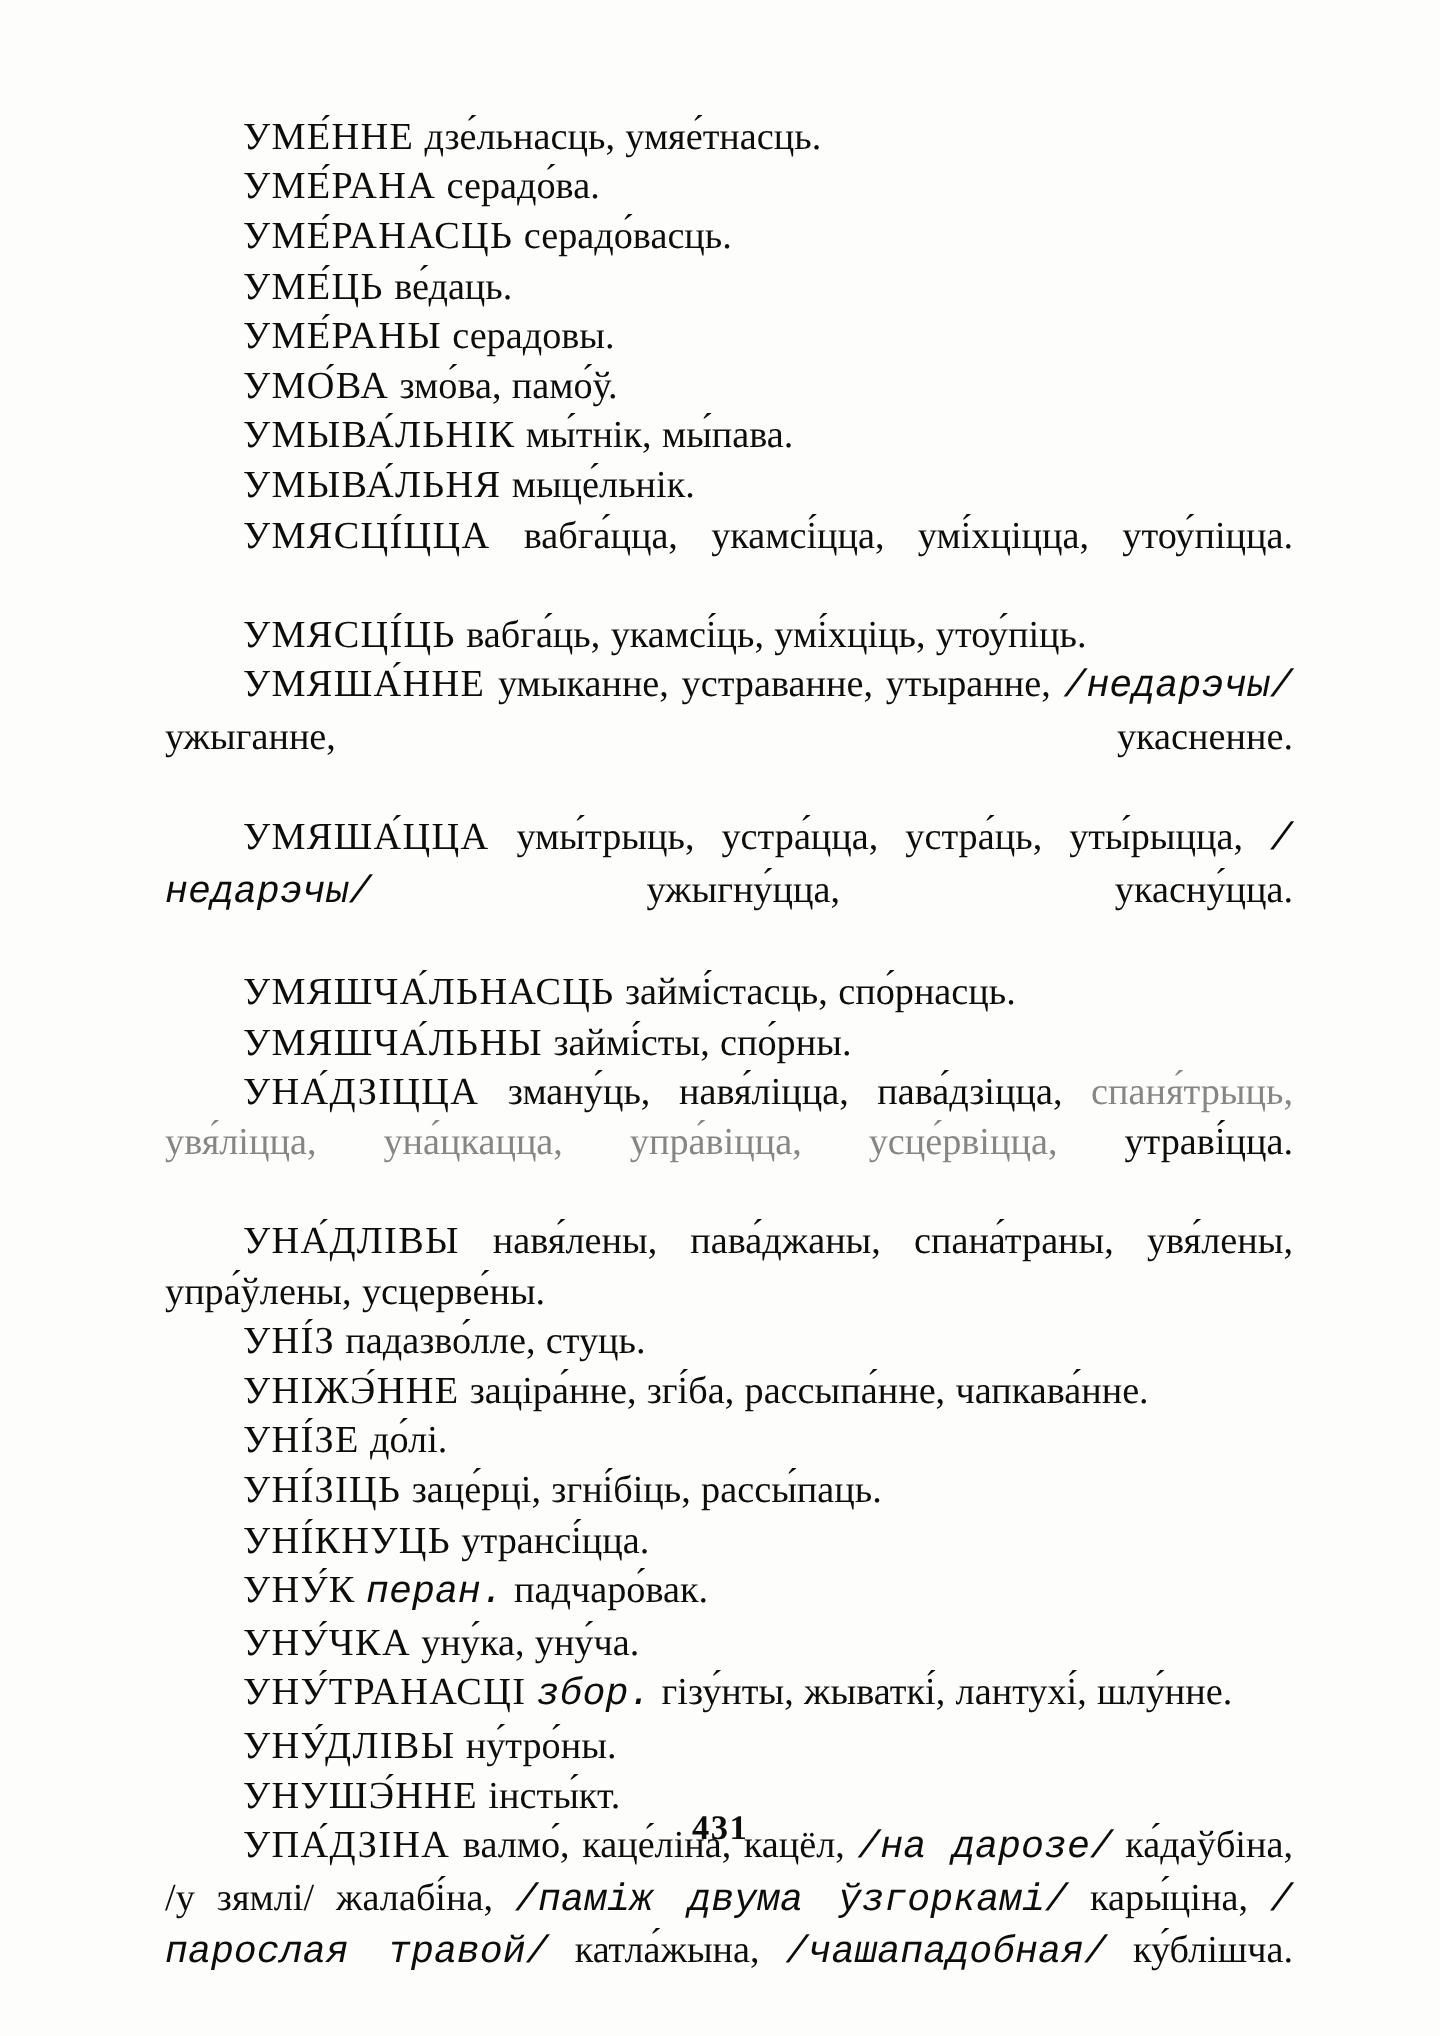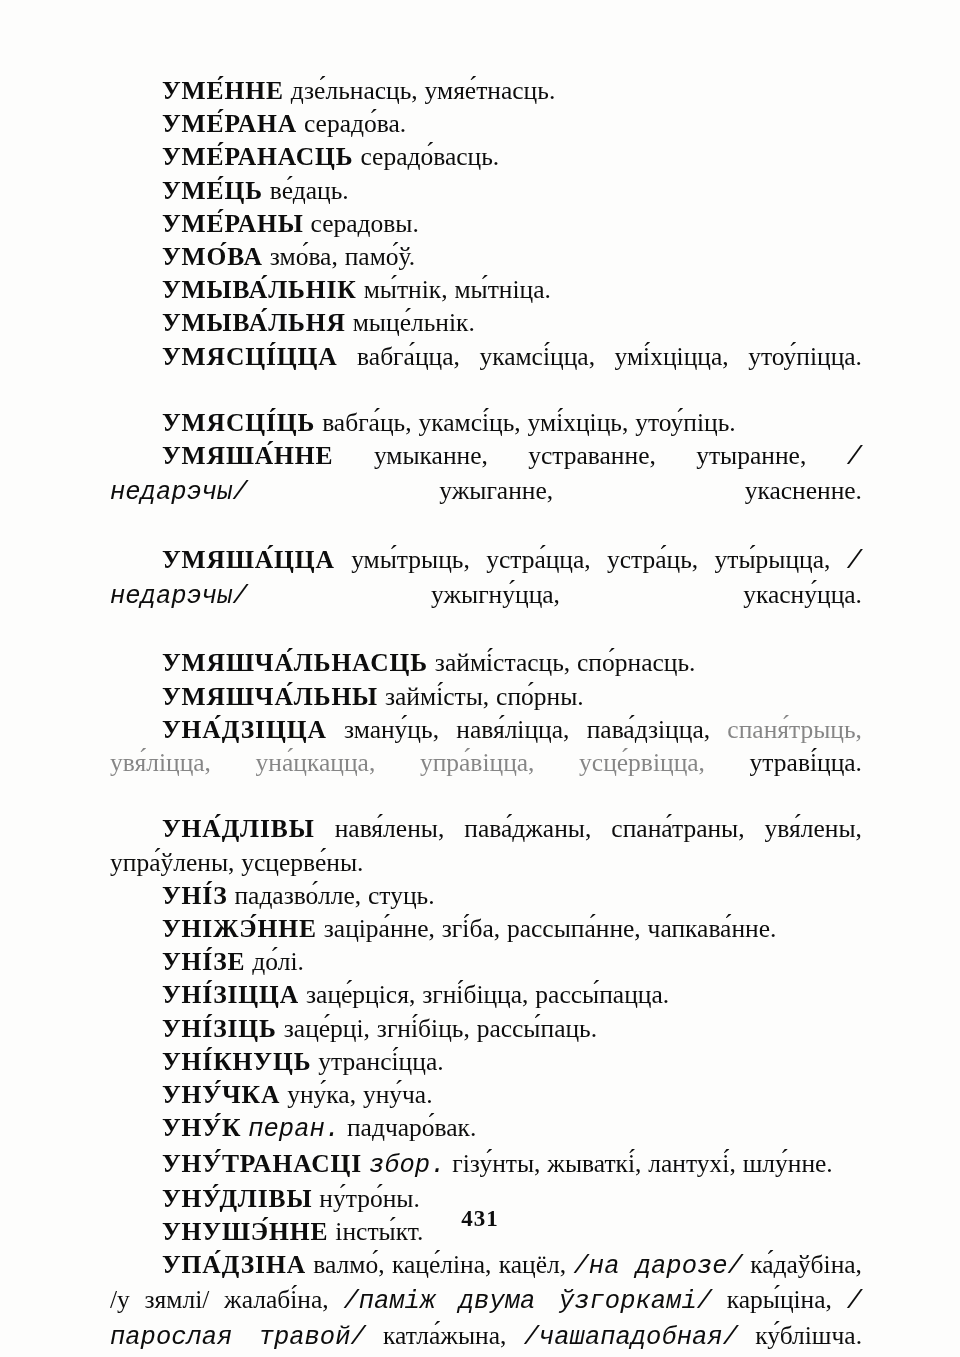--- a/index.html
+++ b/index.html
@@ -33,21 +33,21 @@
   }
   
   .entry::after {
     content: "";
     display: inline-block;
     width: 100%;
   }
   .entry.nostretch::after { display: none; }
 
   .hw {
-    font-weight: bold;
+    font-weight: normal;
     letter-spacing: 0.9px;
   }
   .syn {
     font-weight: normal;
   }
   .lbl {
     font-style: italic;
     font-family: Liberation Mono, monospace;
   }
   
@@ -79,21 +79,21 @@
     <p class="entry nostretch"><span class="hw">УМЕ́РАНА</span><span class="syn"> серадо́ва.</span></p>
 
     <p class="entry nostretch"><span class="hw">УМЕ́РАНАСЦЬ</span><span class="syn"> серадо́васць.</span></p>
 
     <p class="entry nostretch"><span class="hw">УМЕ́ЦЬ</span><span class="syn"> ве́даць.</span></p>
 
     <p class="entry nostretch"><span class="hw">УМЕ́РАНЫ</span><span class="syn"> серадовы.</span></p>
 
     <p class="entry nostretch"><span class="hw">УМО́ВА</span><span class="syn"> змо́ва, памо́ў.</span></p>
 
-    <p class="entry nostretch"><span class="hw">УМЫВА́ЛЬНІК</span><span class="syn"> мы́тнік, мы́тніца.</span></p>
+    <p class="entry nostretch"><span class="hw">УМЫВА́ЛЬНІК</span><span class="syn"> мы́тнік, мы́пава.</span></p>
 
     <p class="entry nostretch"><span class="hw">УМЫВА́ЛЬНЯ</span><span class="syn"> мыце́льнік.</span></p>
 
     <p class="entry"><span class="hw">УМЯСЦІ́ЦЦА</span><span class="syn"> вабга́цца, укамсі́цца, умі́хціцца, утоу́піцца.</span></p>
 
     <p class="entry nostretch"><span class="hw">УМЯСЦІ́ЦЬ</span><span class="syn"> вабга́ць, укамсі́ць, умі́хціць, утоу́піць.</span></p>
 
     <p class="entry"><span class="hw">УМЯША́ННЕ</span><span class="syn"> умыканне, устраванне, утыранне, </span><span class="lbl">/недарэчы/</span><span class="syn"> ужыганне, укасненне.</span></p>
 
     <p class="entry"><span class="hw">УМЯША́ЦЦА</span><span class="syn"> умы́трыць, устра́цца, устра́ць, уты́рыцца, </span><span class="lbl">/недарэчы/</span><span class="syn"> ужыгну́цца, укасну́цца.</span></p>
@@ -105,29 +105,28 @@
     <p class="entry"><span class="hw">УНА́ДЗІЦЦА</span><span class="syn"> зману́ць, навя́ліцца, пава́дзіцца, </span><span class="syn faded">спаня́трыць, увя́ліцца, уна́цкацца, упра́віцца, усце́рвіцца,</span><span class="syn"> утраві́цца.</span></p>
 
     <p class="entry nostretch"><span class="hw">УНА́ДЛІВЫ</span><span class="syn"> навя́лены, пава́джаны, спана́траны, увя́лены, упра́ўлены, усцерве́ны.</span></p>
 
     <p class="entry nostretch"><span class="hw">УНІ́З</span><span class="syn"> падазво́лле, стуць.</span></p>
 
     <p class="entry nostretch"><span class="hw">УНІЖЭ́ННЕ</span><span class="syn"> заціра́нне, згі́ба, рассыпа́нне, чапкава́нне.</span></p>
 
     <p class="entry nostretch"><span class="hw">УНІ́ЗЕ</span><span class="syn"> до́лі.</span></p>
 
-    <p class="entry nostretch"><span class="hw">УНІ́ЗІЦЦА</span><span class="syn"> заце́рціся, згні́біцца, рассы́пацца.</span></p>
 
     <p class="entry nostretch"><span class="hw">УНІ́ЗІЦЬ</span><span class="syn"> заце́рці, згні́біць, рассы́паць.</span></p>
 
     <p class="entry nostretch"><span class="hw">УНІ́КНУЦЬ</span><span class="syn"> утрансі́цца.</span></p>
 
+    <p class="entry nostretch"><span class="hw">УНУ́К</span><span class="syn"> </span><span class="lbl">перан.</span><span class="syn"> падчаро́вак.</span></p>
+
     <p class="entry nostretch"><span class="hw">УНУ́ЧКА</span><span class="syn"> уну́ка, уну́ча.</span></p>
-
-    <p class="entry nostretch"><span class="hw">УНУ́К</span><span class="syn"> </span><span class="lbl">перан.</span><span class="syn"> падчаро́вак.</span></p>
 
     <p class="entry nostretch"><span class="hw">УНУ́ТРАНАСЦІ</span><span class="syn"> </span><span class="lbl">збор.</span><span class="syn"> гізу́нты, жываткі́, лантухі́, шлу́нне.</span></p>
 
     <p class="entry nostretch"><span class="hw">УНУ́ДЛІВЫ</span><span class="syn"> ну́тро́ны.</span></p>
 
     <p class="entry nostretch"><span class="hw">УНУШЭ́ННЕ</span><span class="syn"> інсты́кт.</span></p>
 
     <p class="entry"><span class="hw">УПА́ДЗІНА</span><span class="syn"> валмо́, каце́ліна, кацёл, </span><span class="lbl">/на дарозе/</span><span class="syn"> ка́даўбіна, /у зямлі/ жалабі́на, </span><span class="lbl">/паміж двума ўзгоркамі/</span><span class="syn"> кары́ціна, </span><span class="lbl">/парослая травой/</span><span class="syn"> катла́жына, </span><span class="lbl">/чашападобная/</span><span class="syn"> ку́блішча.</span></p>
 
   </div>

